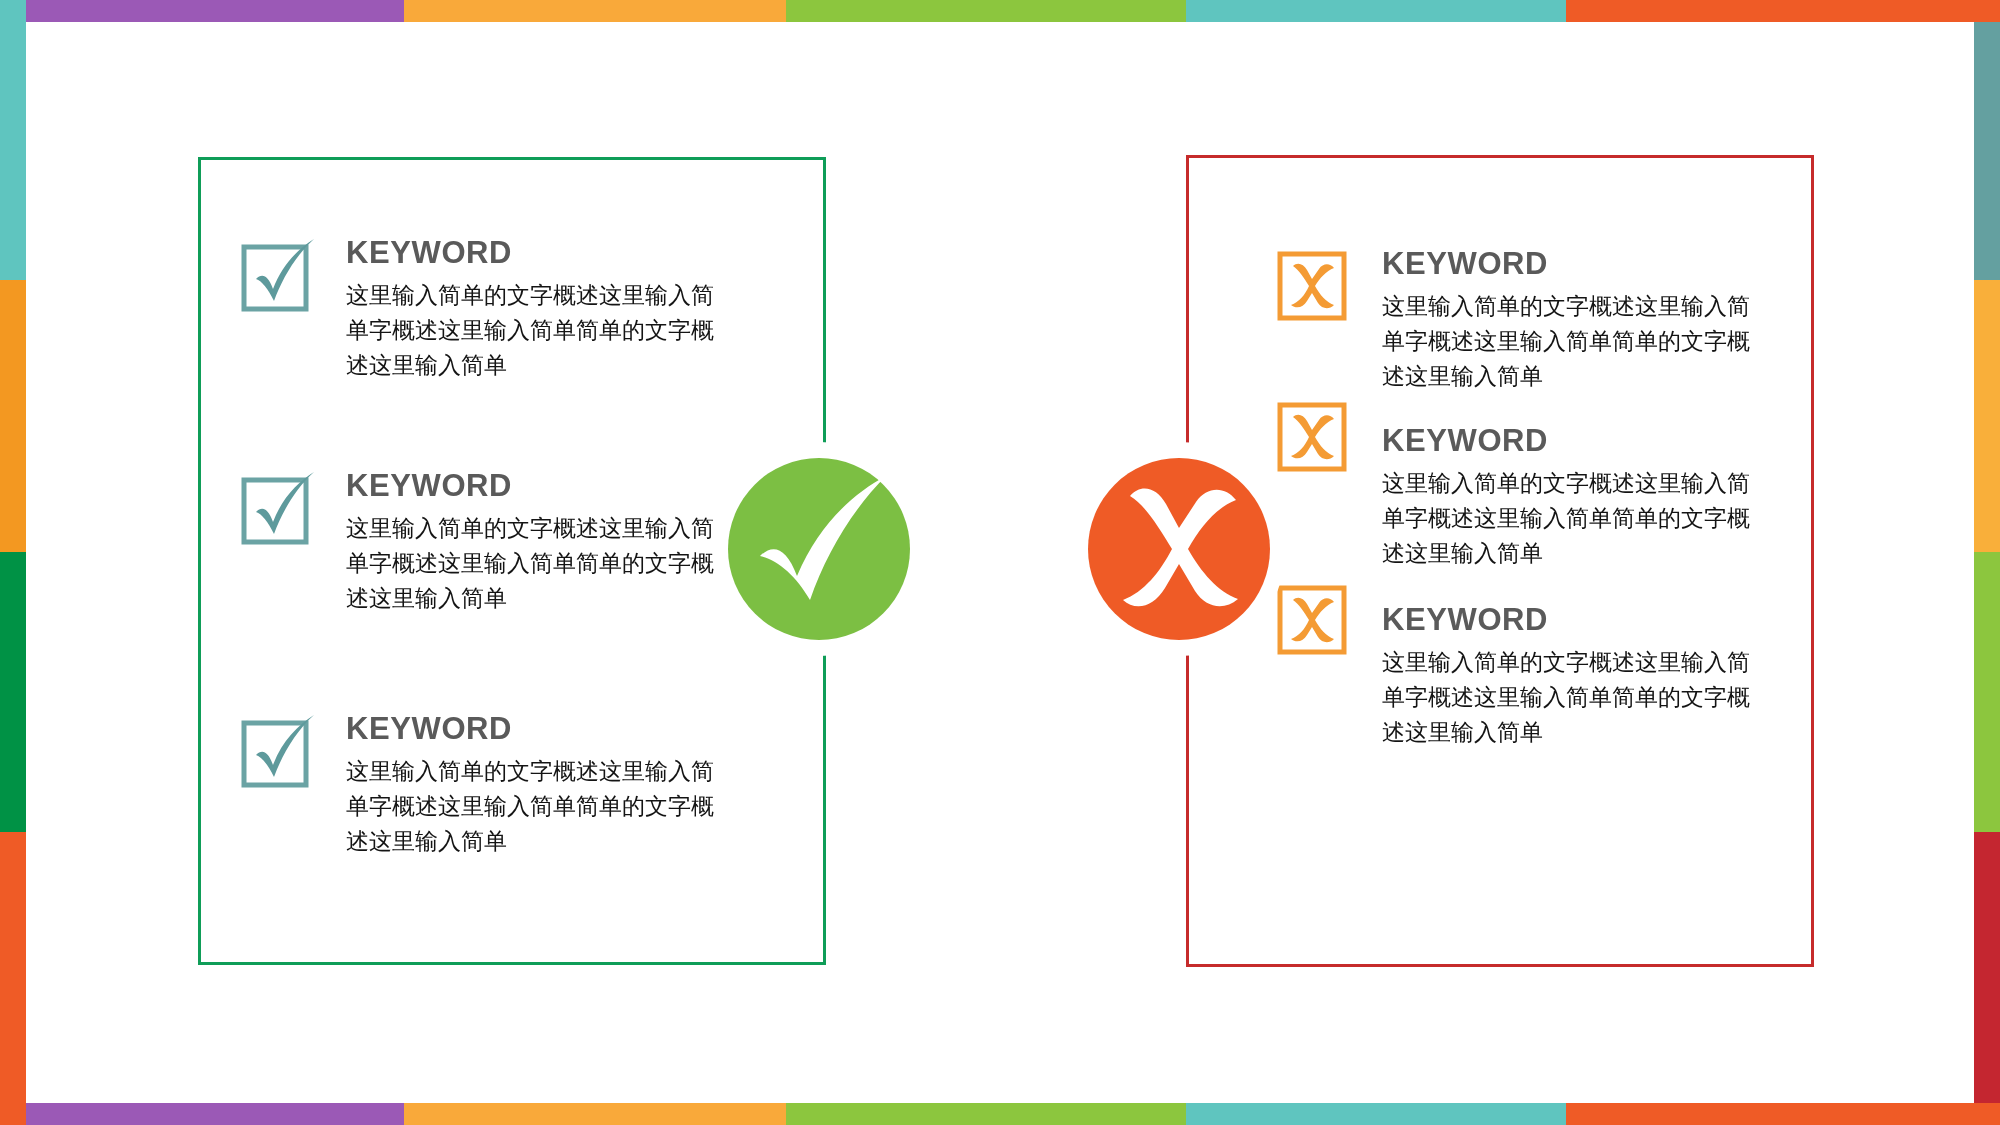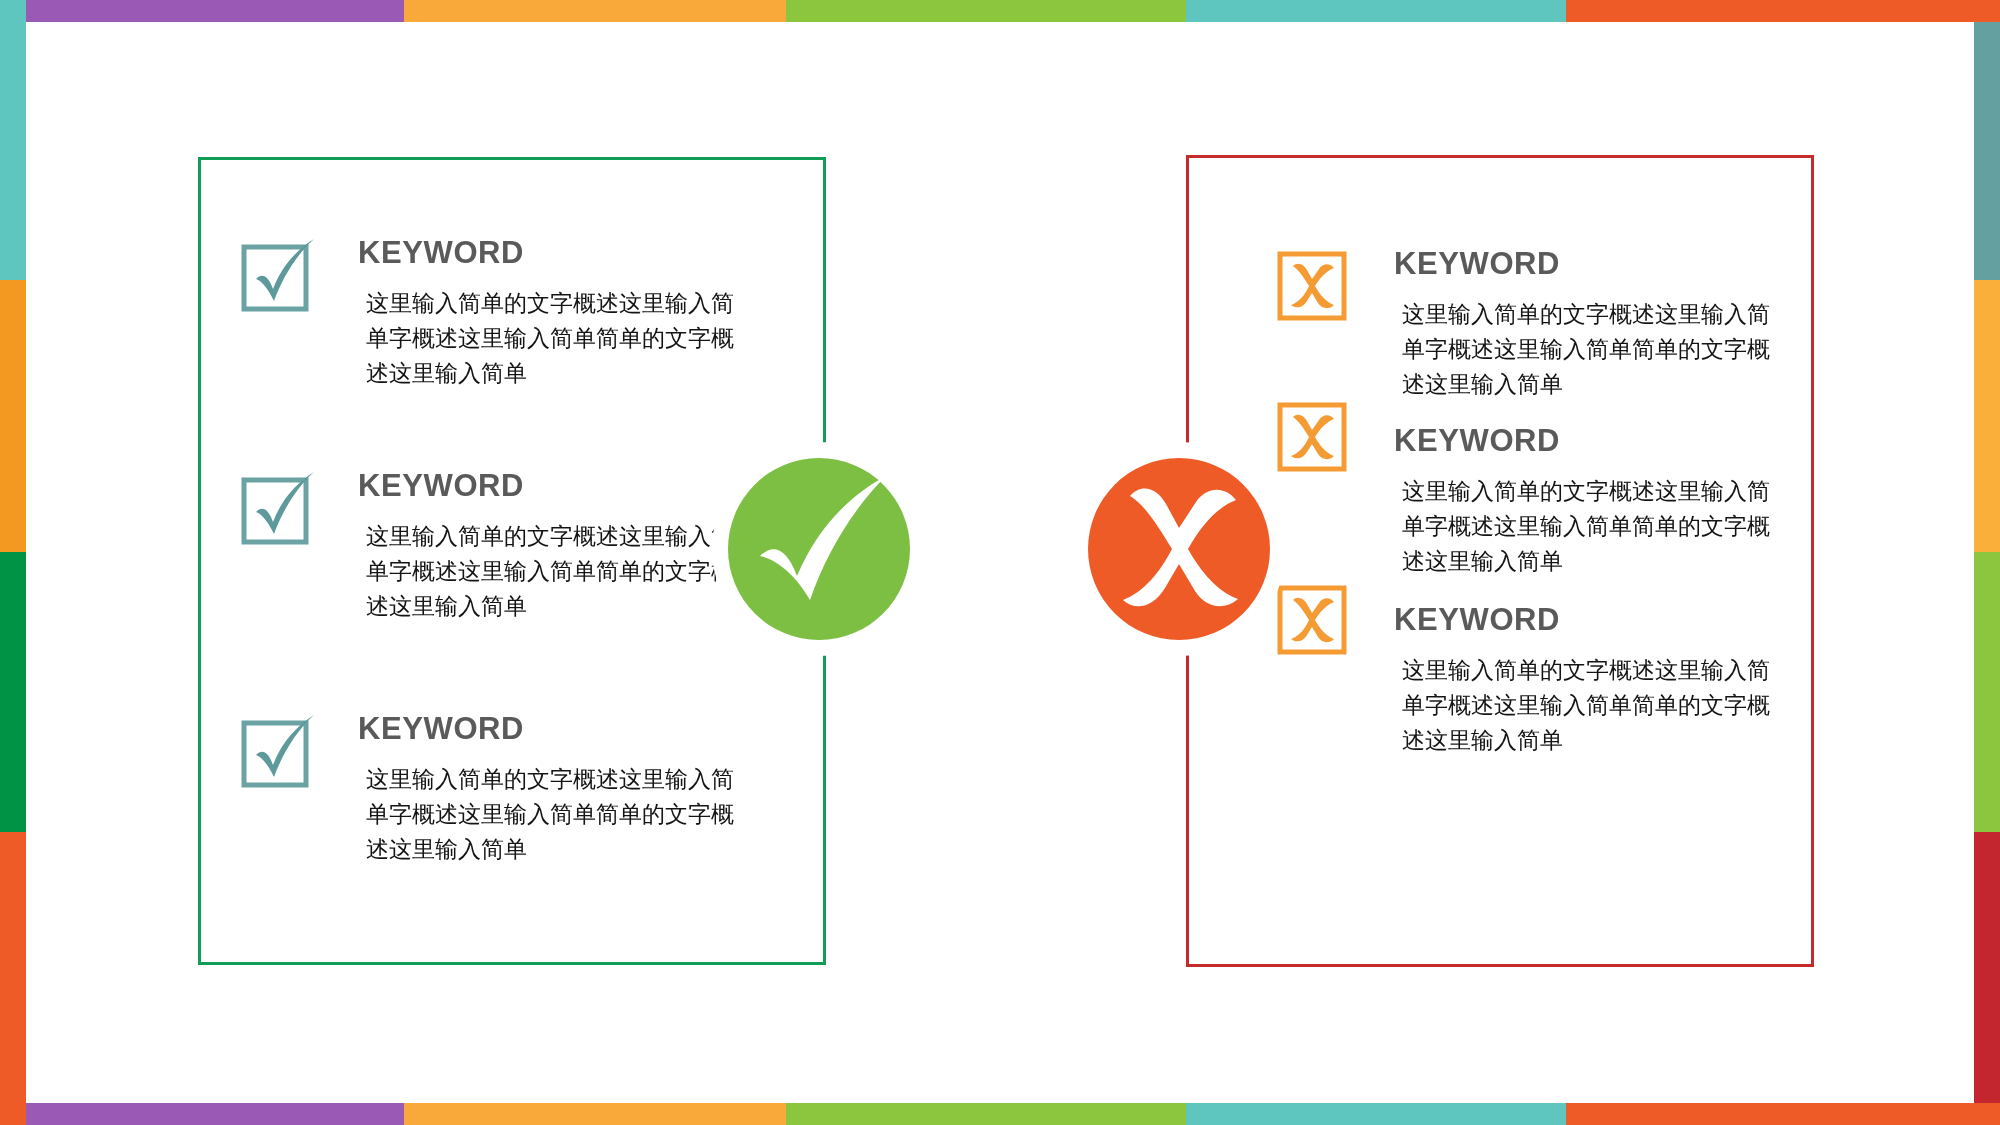--- a/index.html
+++ b/index.html
@@ -34,21 +34,20 @@
     box-sizing: border-box;
   }
   .panel-box.left  { left: 198px;  top: 157px; width: 628px; height: 808px; border: 3px solid #0F9D58; }
   .panel-box.right { left: 1186px; top: 155px; width: 628px; height: 812px; border: 3px solid #C62B2B; }
 
   
   .item {
     position: absolute;
     display: flex;
     align-items: flex-start;
-    gap: 12px;
   }
   .item-icon {
     flex: 0 0 auto;
     width: 76px;
     height: 76px;
     position: relative;
   }
   .item-text {
     margin-left: 22px;
     width: 400px;
@@ -59,21 +58,21 @@
     color: #5a5a5a;
     letter-spacing: 0.6px;
     line-height: 1.05;
     margin: 0 0 6px 8px;
     white-space: nowrap;
   }
   .desc {
     font-size: 23px;
     color: #141414;
     line-height: 1.53;
-    margin: 16px;
+    margin: 8px;
     font-family: "DejaVu Sans", "Liberation Sans", sans-serif;
   }
 
   
   .left-item-1 { left: 240px; top: 237px; }
   .left-item-2 { left: 240px; top: 470px; }
   .left-item-3 { left: 240px; top: 713px; }
 
   
   .right-item-1 { left: 1276px; top: 248px; }

